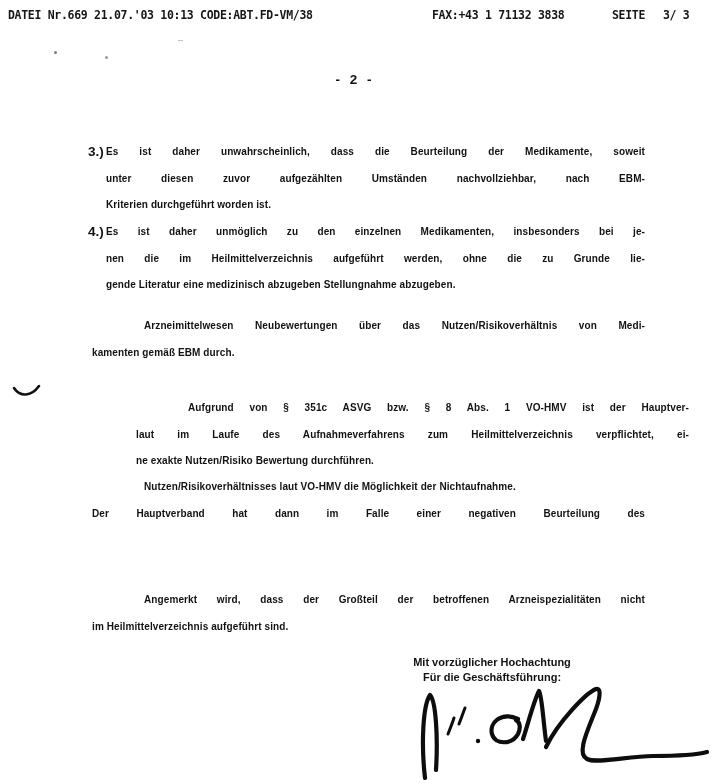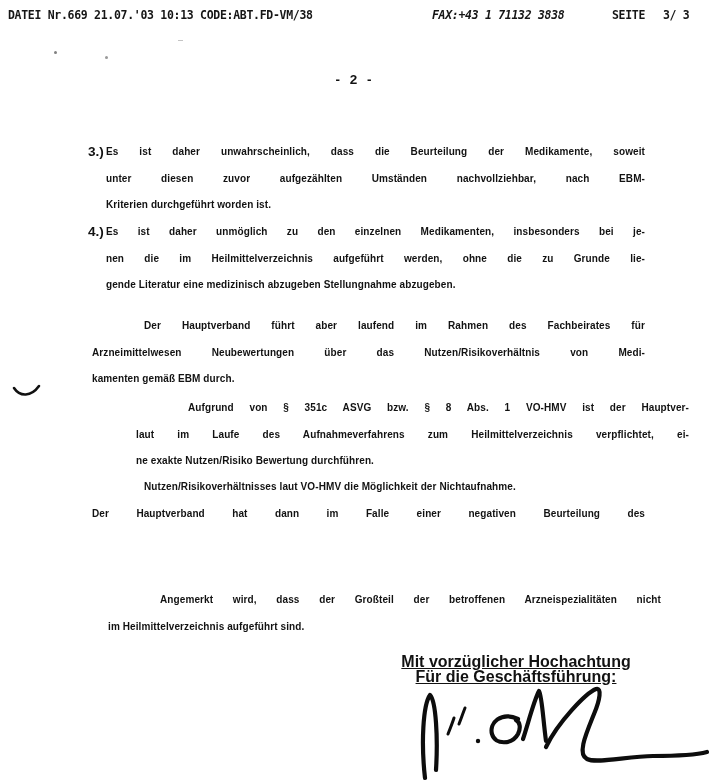--- a/index.html
+++ b/index.html
@@ -12,21 +12,21 @@
     color:#121212;
   }
   
   .fax-header{
     position:absolute;top:8px;left:0;width:715px;height:16px;
     font-family:"DejaVu Sans Mono", monospace;
     font-size:11.5px;font-weight:700;letter-spacing:-0.3px;
     color:#161616;white-space:nowrap;
   }
   .fh-file{position:absolute;left:8px;top:0;}
-  .fh-fax{position:absolute;left:432px;top:0;font-style:italic;}
+  .fh-fax{position:absolute;left:432px;top:0;}
   .fh-seite{position:absolute;left:612px;top:0;}
   .fh-pageval{position:absolute;left:663px;top:0;}
   
   .speck{position:absolute;background:#555;border-radius:50%;}
   .sp1{left:54px;top:51px;width:3px;height:3px;opacity:.75;}
   .sp2{left:105px;top:56px;width:3px;height:3px;opacity:.6;}
   .sp3{left:178px;top:40px;width:5px;height:1px;opacity:.35;border-radius:0;}
   
   .page-num{
     position:absolute;top:72px;left:0;width:710px;
@@ -42,22 +42,22 @@
   .list-item{position:absolute;left:88px;width:557px;}
   .list-marker{
     position:absolute;left:0;top:0;
     font-size:13.6px;font-weight:700;line-height:26.7px;
   }
   .list-lines{position:absolute;left:18px;top:0;width:539px;}
   .para{position:absolute;left:92px;width:553px;}
   .para .body-line:first-child{text-indent:52px;}
   
   .closing{
-    position:absolute;left:388px;top:655px;width:256px;
-    text-align:center;font-size:16px;font-weight:700;line-height:14.5px;text-decoration:underline;
+    position:absolute;left:364px;top:655px;width:256px;
+    text-align:center;font-size:11px;font-weight:700;line-height:14.5px;
   }
   
   .margin-mark{position:absolute;left:12px;top:383px;}
   .signature{position:absolute;left:400px;top:683px;}
   svg{display:block;}
 </style>
 </head>
 <body>
 
 <div class="page">
@@ -87,38 +87,37 @@
   <div class="list-item" style="top:219px;">
     <span class="list-marker">4.)</span>
     <div class="list-lines">
       <div class="body-line just">Es ist daher unmöglich zu den einzelnen Medikamenten, insbesonders bei je-</div>
       <div class="body-line just">nen die im Heilmittelverzeichnis aufgeführt werden, ohne die zu Grunde lie-</div>
       <div class="body-line">gende Literatur eine medizinisch abzugeben Stellungnahme abzugeben.</div>
     </div>
   </div>
 
   <div class="para" style="top:313px;">
-    <div class="body-line just">Der Hauptverband führt aber laufend im Rahmen des Fachbeirates für</div>
     <div class="body-line just">Arzneimittelwesen Neubewertungen über das Nutzen/Risikoverhältnis von Medi-</div>
     <div class="body-line">kamenten gemäß EBM durch.</div>
   </div>
 
   <div class="para" style="top:395px;margin-left:44px;">
     <div class="body-line just">Aufgrund von § 351c ASVG bzw. § 8 Abs. 1 VO-HMV ist der Hauptver-</div>
     <div class="body-line just">laut im Laufe des Aufnahmeverfahrens zum Heilmittelverzeichnis verpflichtet, ei-</div>
     <div class="body-line">ne exakte Nutzen/Risiko Bewertung durchführen.</div>
   </div>
 
   <div class="para" style="top:474px;">
     <div class="body-line">Nutzen/Risikoverhältnisses laut VO-HMV die Möglichkeit der Nichtaufnahme.</div>
     <div class="body-line just">Der Hauptverband hat dann im Falle einer negativen Beurteilung des</div>
   </div>
 
 
-  <div class="para" style="top:587px;margin-left:16px;">
+  <div class="para" style="top:587px;">
     <div class="body-line just">Angemerkt wird, dass der Großteil der betroffenen Arzneispezialitäten nicht</div>
     <div class="body-line">im Heilmittelverzeichnis aufgeführt sind.</div>
   </div>
 
   <div class="closing">
     <div>Mit vorzüglicher Hochachtung</div>
     <div>Für die Geschäftsführung:</div>
   </div>
 
   <div class="margin-mark">

